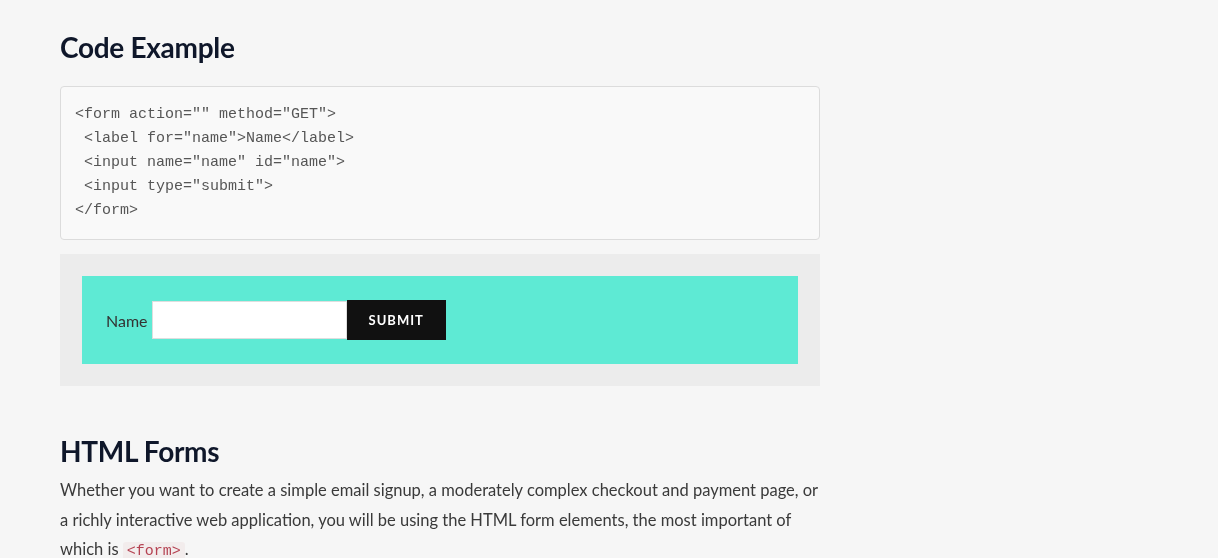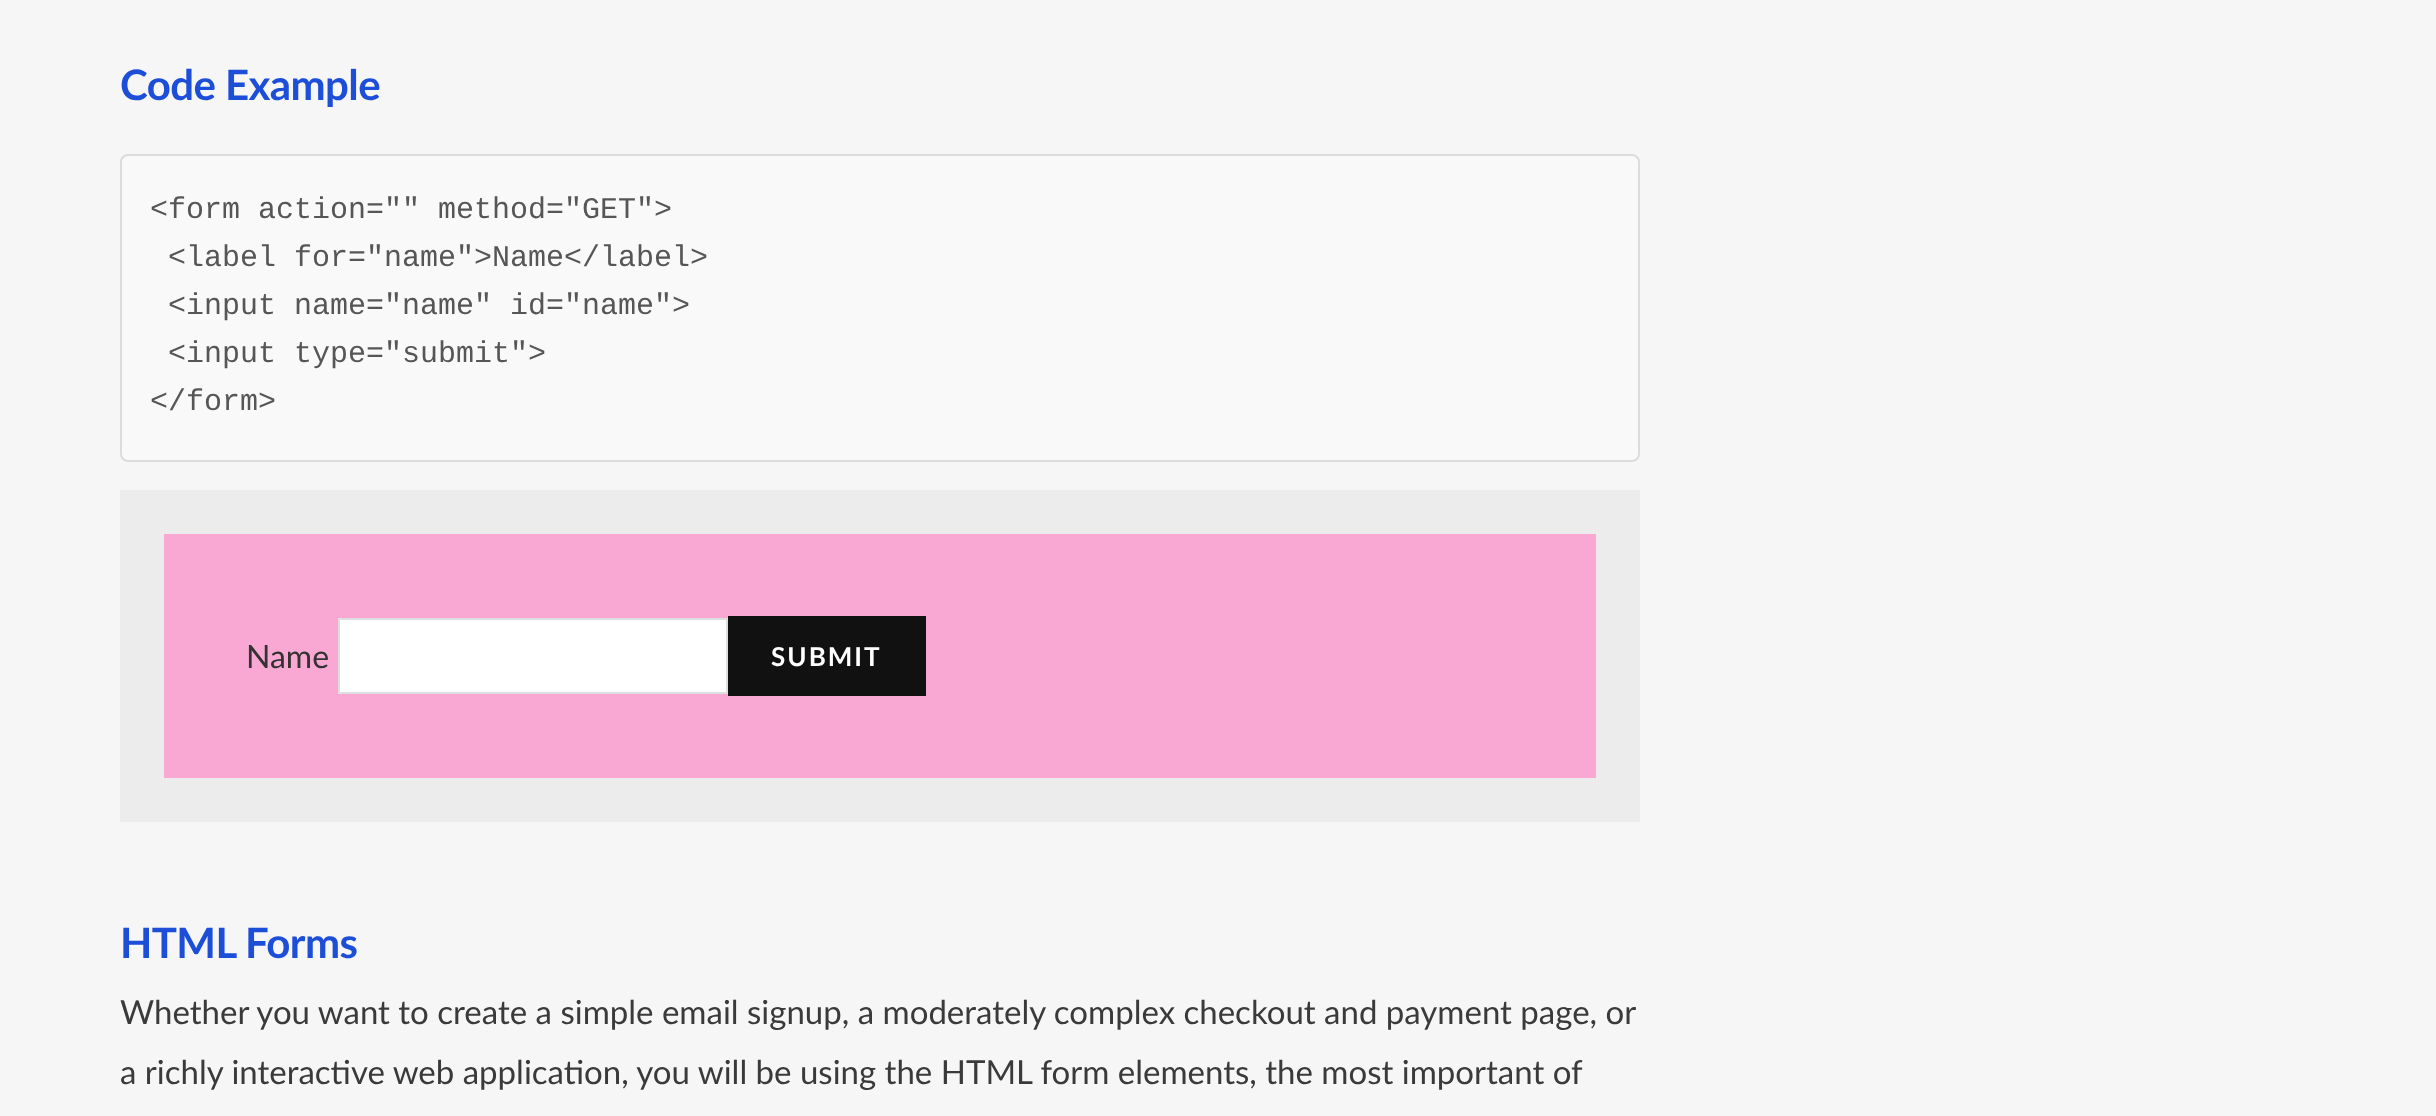--- a/index.html
+++ b/index.html
@@ -11,23 +11,23 @@
       font-family: 'Lato', 'Helvetica Neue', Arial, sans-serif;
       background: #f6f6f6;
       color: #2a2a2a;
       padding: 30px 60px;
       width: 1218px;
     }
     .content {
       max-width: 760px;
     }
     h2 {
-      font-size: 21px;
+      font-size: 28px;
       font-weight: 700;
-      color: #1d4ed8;
+      color: #0f172a;
       margin-bottom: 22px;
       letter-spacing: -0.3px;
     }
     h2.section-heading {
       margin-top: 48px;
       margin-bottom: 8px;
     }
     .code-block {
       background: #f9f9f9;
       border: 1px solid #dcdcdc;
@@ -38,22 +38,22 @@
       line-height: 1.6;
       color: #565656;
       white-space: pre;
       margin-bottom: 14px;
     }
     .form-preview-outer {
       background: #ececec;
       padding: 22px;
     }
     .form-preview-inner {
-      background: #f9a8d4;
-      padding: 41px;
+      background: #5eead4;
+      padding: 24px;
     }
     .form-preview-inner label {
       font-size: 16px;
       color: #333;
       margin-right: 4px;
       vertical-align: middle;
     }
     .form-preview-inner input[type="text"] {
       border: 1px solid #dedede;
       height: 38px;

